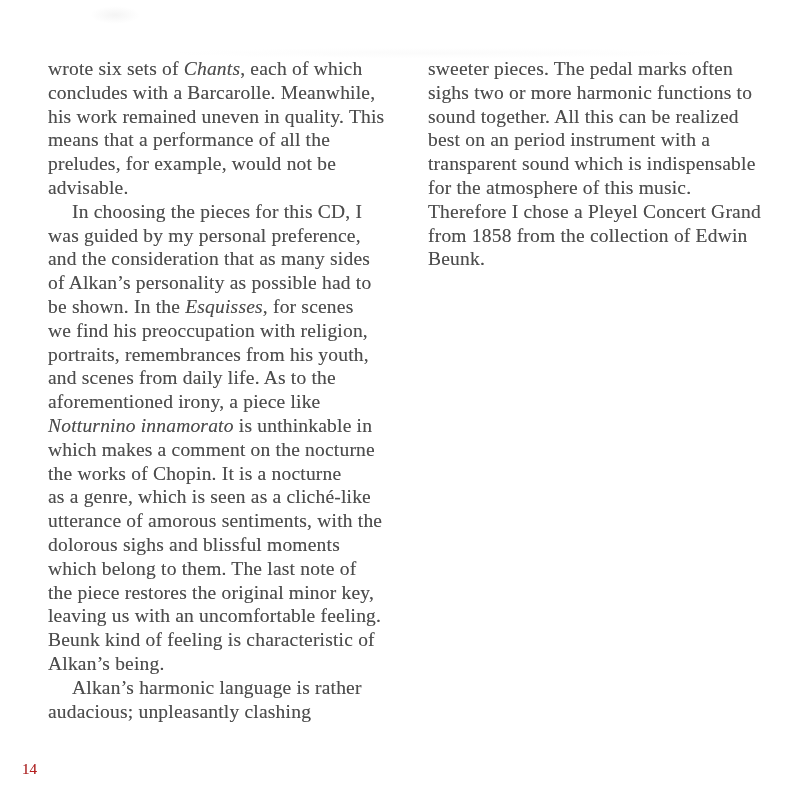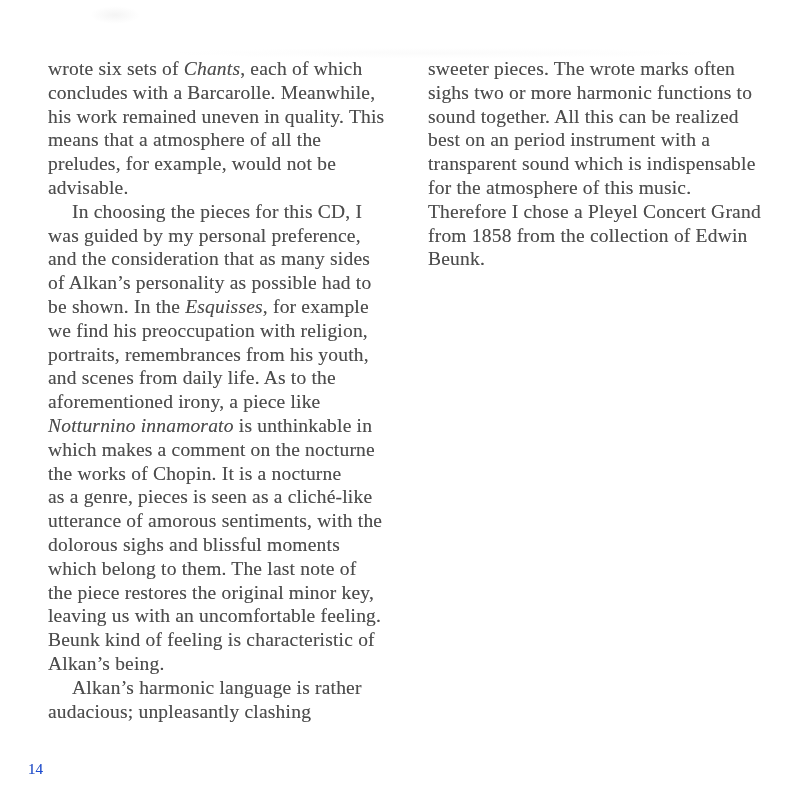--- a/index.html
+++ b/index.html
@@ -25,24 +25,24 @@
     text-shadow: 0 0 0.6px rgba(100,100,100,0.55);
     font-family: Liberation Serif, serif;
   }
   .column-left  { left: 48px;  width: 370px; }
   .column-right { left: 428px; width: 362px; }
   .text-line { white-space: nowrap; height: 23.8px; }
   .text-line.indent { padding-left: 24px; }
   .italic { font-style: italic; }
   .page-number {
     position: absolute;
-    left: 28px;
+    left: 22px;
     top: 761px;
     font-size: 15px;
-    color: #1d4ed8;
+    color: #b91c1c;
     text-shadow: 0 0 0.5px rgba(100,100,100,0.5);
   }
   
   .scan-artifact {
     position: absolute;
     pointer-events: none;
   }
   .scan-artifact.a1 {
     left: 90px; top: 6px; width: 50px; height: 18px;
     background: radial-gradient(ellipse at center, rgba(150,150,150,0.10), rgba(255,255,255,0) 70%);
@@ -55,48 +55,48 @@
 </head>
 <body>
 
 <div class="page">
   <div class="scan-artifact a1"></div>
   <div class="scan-artifact a2"></div>
   <div class="column column-left" style="color: rgb(77, 77, 77);">
       <div class="text-line"><span>wrote six sets of </span><span class="italic">Chants</span><span>, each of which</span></div>
       <div class="text-line"><span>concludes with a Barcarolle. Meanwhile,</span></div>
       <div class="text-line"><span>his work remained uneven in quality. This</span></div>
-      <div class="text-line"><span>means that a atmosphere of all the</span></div>
+      <div class="text-line"><span>means that a performance of all the</span></div>
       <div class="text-line"><span>preludes, for example, would not be</span></div>
       <div class="text-line"><span>advisable.</span></div>
       <div class="text-line indent"><span>In choosing the pieces for this CD, I</span></div>
       <div class="text-line"><span>was guided by my personal preference,</span></div>
       <div class="text-line"><span>and the consideration that as many sides</span></div>
       <div class="text-line"><span>of Alkan’s personality as possible had to</span></div>
-      <div class="text-line"><span>be shown. In the </span><span class="italic">Esquisses</span><span>, for example</span></div>
+      <div class="text-line"><span>be shown. In the </span><span class="italic">Esquisses</span><span>, for scenes</span></div>
       <div class="text-line"><span>we find his preoccupation with religion,</span></div>
       <div class="text-line"><span>portraits, remembrances from his youth,</span></div>
       <div class="text-line"><span>and scenes from daily life. As to the</span></div>
       <div class="text-line"><span>aforementioned irony, a piece like</span></div>
       <div class="text-line"><span class="italic">Notturnino innamorato</span><span> is unthinkable in</span></div>
       <div class="text-line"><span>which makes a comment on the nocturne</span></div>
       <div class="text-line"><span>the works of Chopin. It is a nocturne</span></div>
-      <div class="text-line"><span>as a genre, pieces is seen as a cliché-like</span></div>
+      <div class="text-line"><span>as a genre, which is seen as a cliché-like</span></div>
       <div class="text-line"><span>utterance of amorous sentiments, with the</span></div>
       <div class="text-line"><span>dolorous sighs and blissful moments</span></div>
       <div class="text-line"><span>which belong to them. The last note of</span></div>
       <div class="text-line"><span>the piece restores the original minor key,</span></div>
       <div class="text-line"><span>leaving us with an uncomfortable feeling.</span></div>
       <div class="text-line"><span>Beunk kind of feeling is characteristic of</span></div>
       <div class="text-line"><span>Alkan’s being.</span></div>
       <div class="text-line indent"><span>Alkan’s harmonic language is rather</span></div>
       <div class="text-line"><span>audacious; unpleasantly clashing</span></div>
     </div>
   <div class="column column-right" style="color: rgb(77, 77, 77);">
-      <div class="text-line"><span>sweeter pieces. The wrote marks often</span></div>
+      <div class="text-line"><span>sweeter pieces. The pedal marks often</span></div>
       <div class="text-line"><span>sighs two or more harmonic functions to</span></div>
       <div class="text-line"><span>sound together. All this can be realized</span></div>
       <div class="text-line"><span>best on an period instrument with a</span></div>
       <div class="text-line"><span>transparent sound which is indispensable</span></div>
       <div class="text-line"><span>for the atmosphere of this music.</span></div>
       <div class="text-line"><span>Therefore I chose a Pleyel Concert Grand</span></div>
       <div class="text-line"><span>from 1858 from the collection of Edwin</span></div>
       <div class="text-line"><span>Beunk.</span></div>
     </div>
   <div class="page-number">14</div>

